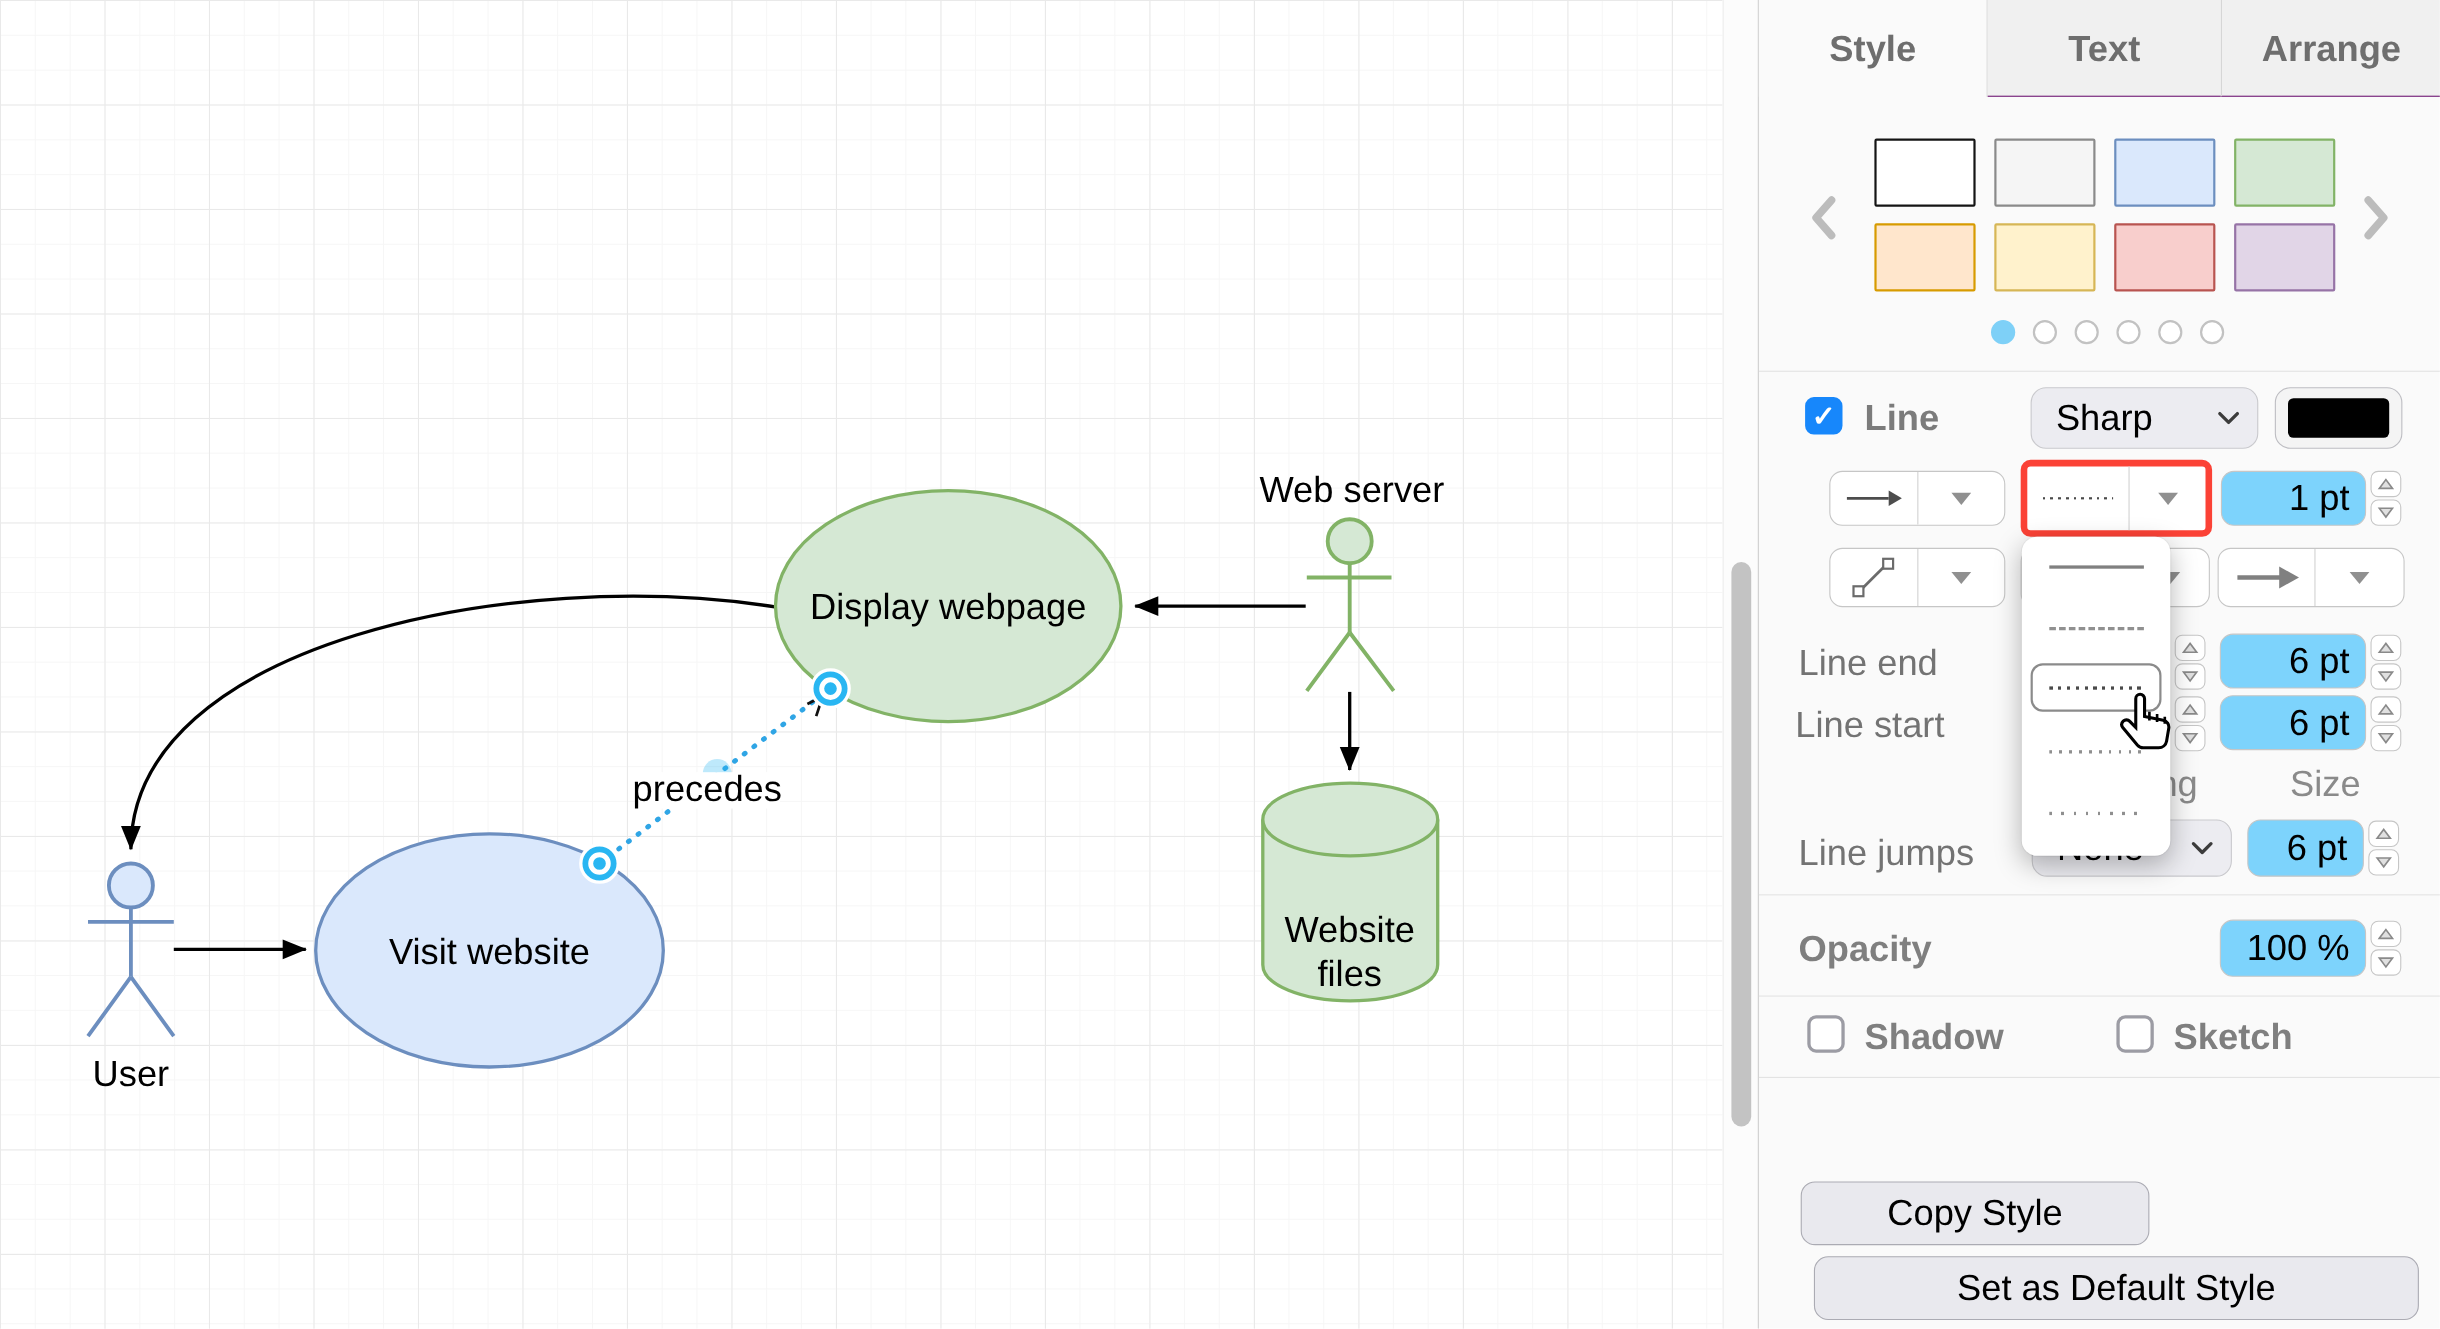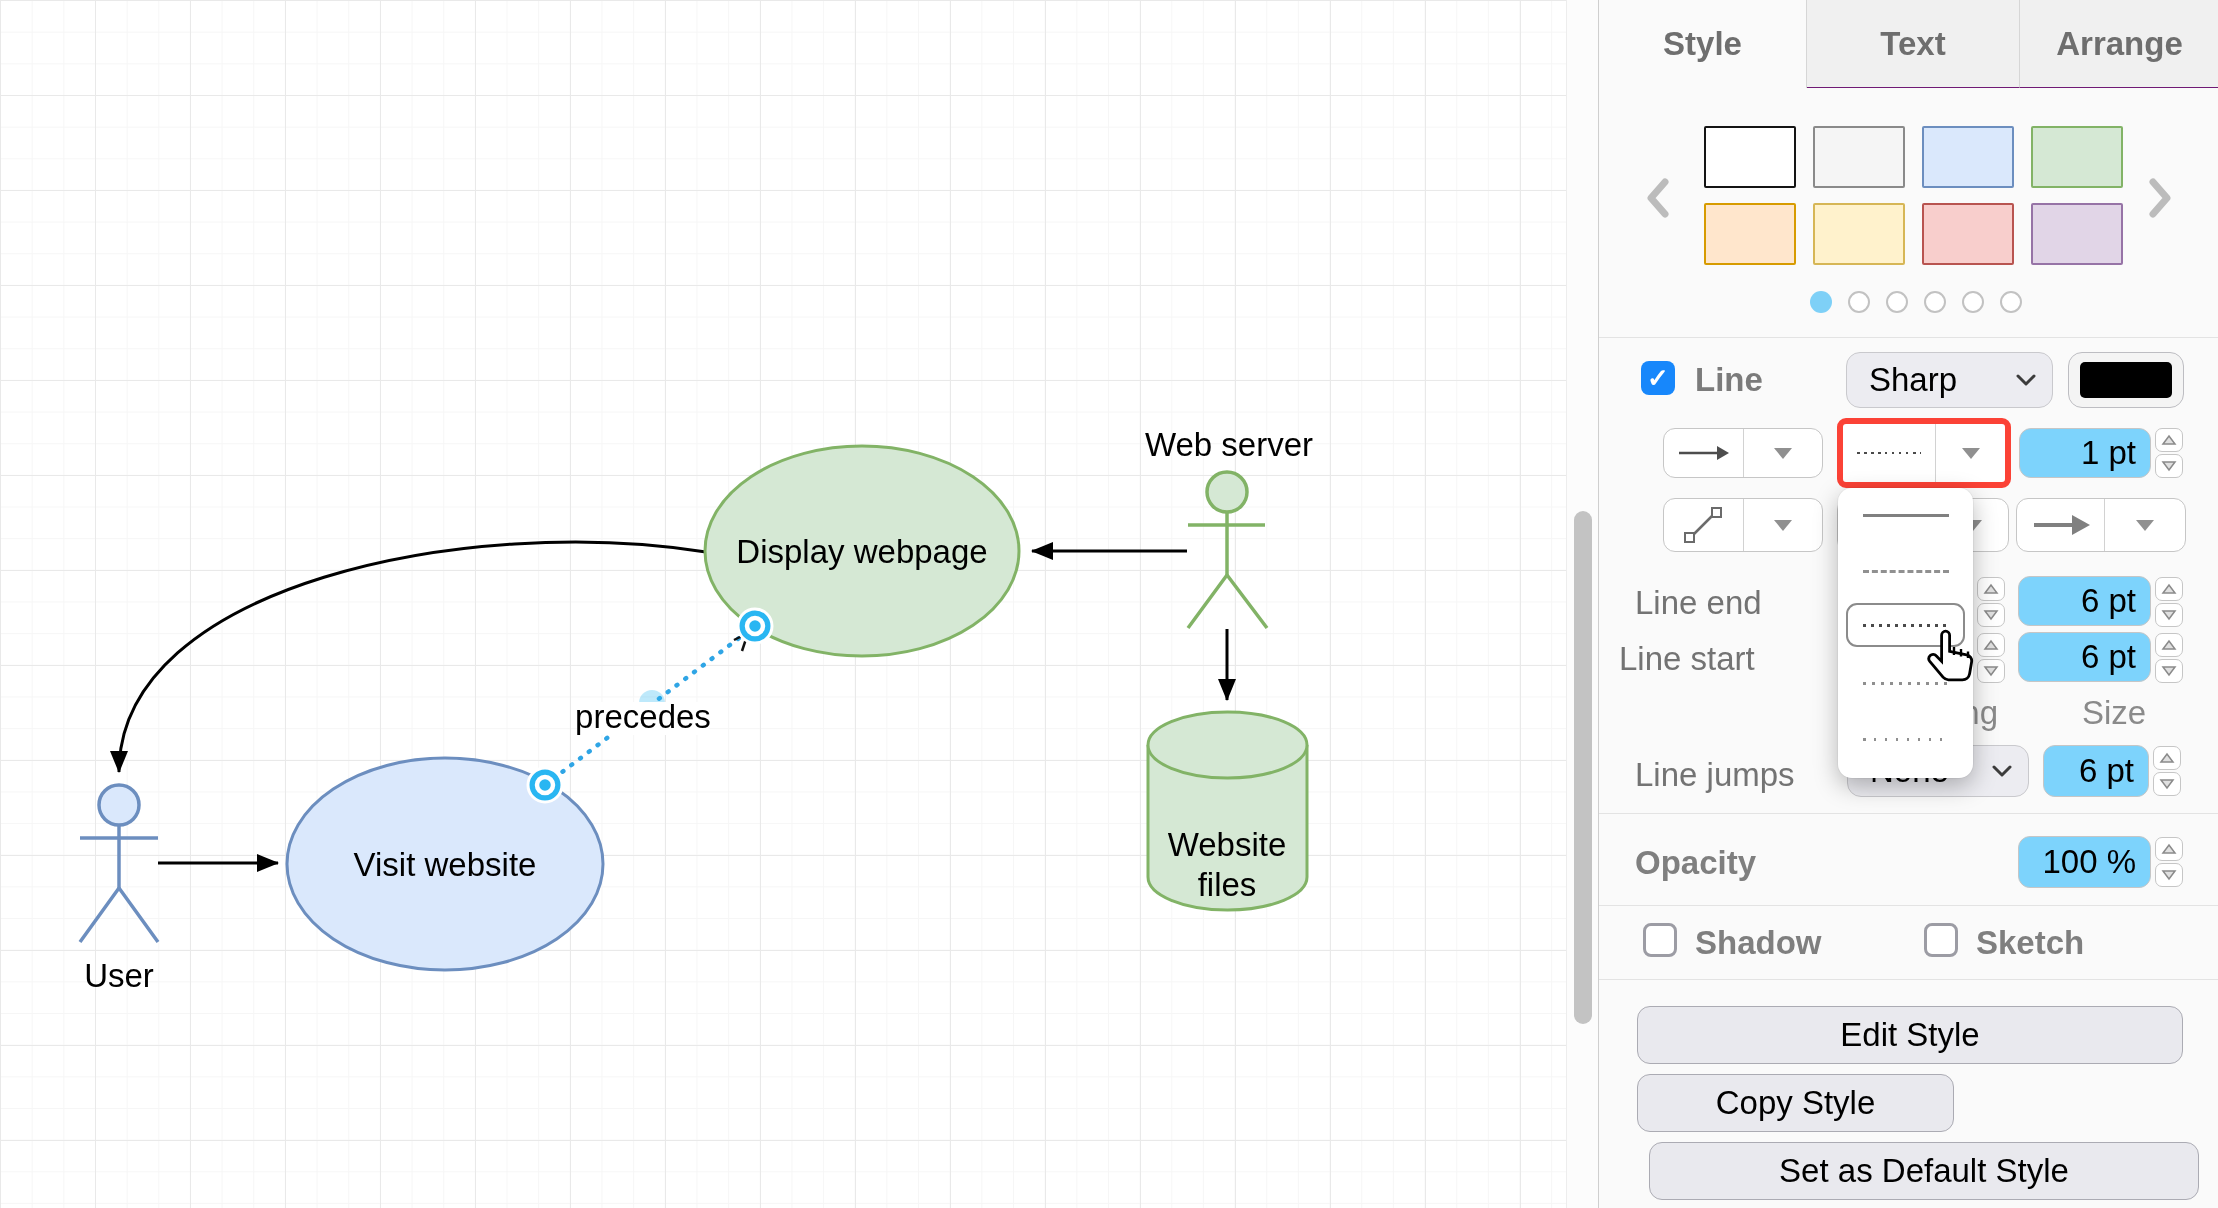--- a/index.html
+++ b/index.html
@@ -327,21 +327,21 @@
           <path d="M3,10 L9,2 L15,10 Z" fill="#e0e0e0" stroke="#8a8a8a" stroke-width="1.5"></path>
         </svg>
       </div>
     <div class="sbtn">
         <svg width="18" height="12">
           <path d="M3,2 L9,10 L15,2 Z" fill="#e0e0e0" stroke="#8a8a8a" stroke-width="1.5"></path>
         </svg>
       </div>
   </div>
 
-  <div class="panel-label" style="left:20px; top:640px;">Line start</div>
+  <div class="panel-label" style="left:33px; top:640px;">Line start</div>
   <div class="stepper" style="left:378px; top:633px;">
     <div class="sbtn">
         <svg width="18" height="12">
           <path d="M3,10 L9,2 L15,10 Z" fill="#e0e0e0" stroke="#8a8a8a" stroke-width="1.5"></path>
         </svg>
       </div>
     <div class="sbtn">
         <svg width="18" height="12">
           <path d="M3,2 L9,10 L15,2 Z" fill="#e0e0e0" stroke="#8a8a8a" stroke-width="1.5"></path>
         </svg>
@@ -404,21 +404,20 @@
 
   <div class="divider" style="top:905px;"></div>
 
   <div class="cb" style="left:44px; top:923px;"></div>
   <div class="panel-label bold" style="left:96px; top:924px;">Shadow</div>
   <div class="cb" style="left:325px; top:923px;"></div>
   <div class="panel-label bold" style="left:377px; top:924px;">Sketch</div>
 
   <div class="divider" style="top:979px;"></div>
 
-  <div class="action-btn" style="left:38px; top:1006px; width:546px; height:58px;">Edit Style</div>
   <div class="action-btn" style="left:38px; top:1074px; width:317px; height:58px;">Copy Style</div>
   <div class="action-btn" style="left:50px; top:1142px; width:550px; height:58px;">Set as Default Style</div>
 
   <div id="stylePopup">
     <div class="popup-opt" style="top:5px;" data-kind="solid">
         <div class="line-sample"></div>
       </div>
     <div class="popup-opt" style="top:61px;" data-kind="dashed">
         <div class="line-sample"></div>
       </div>

